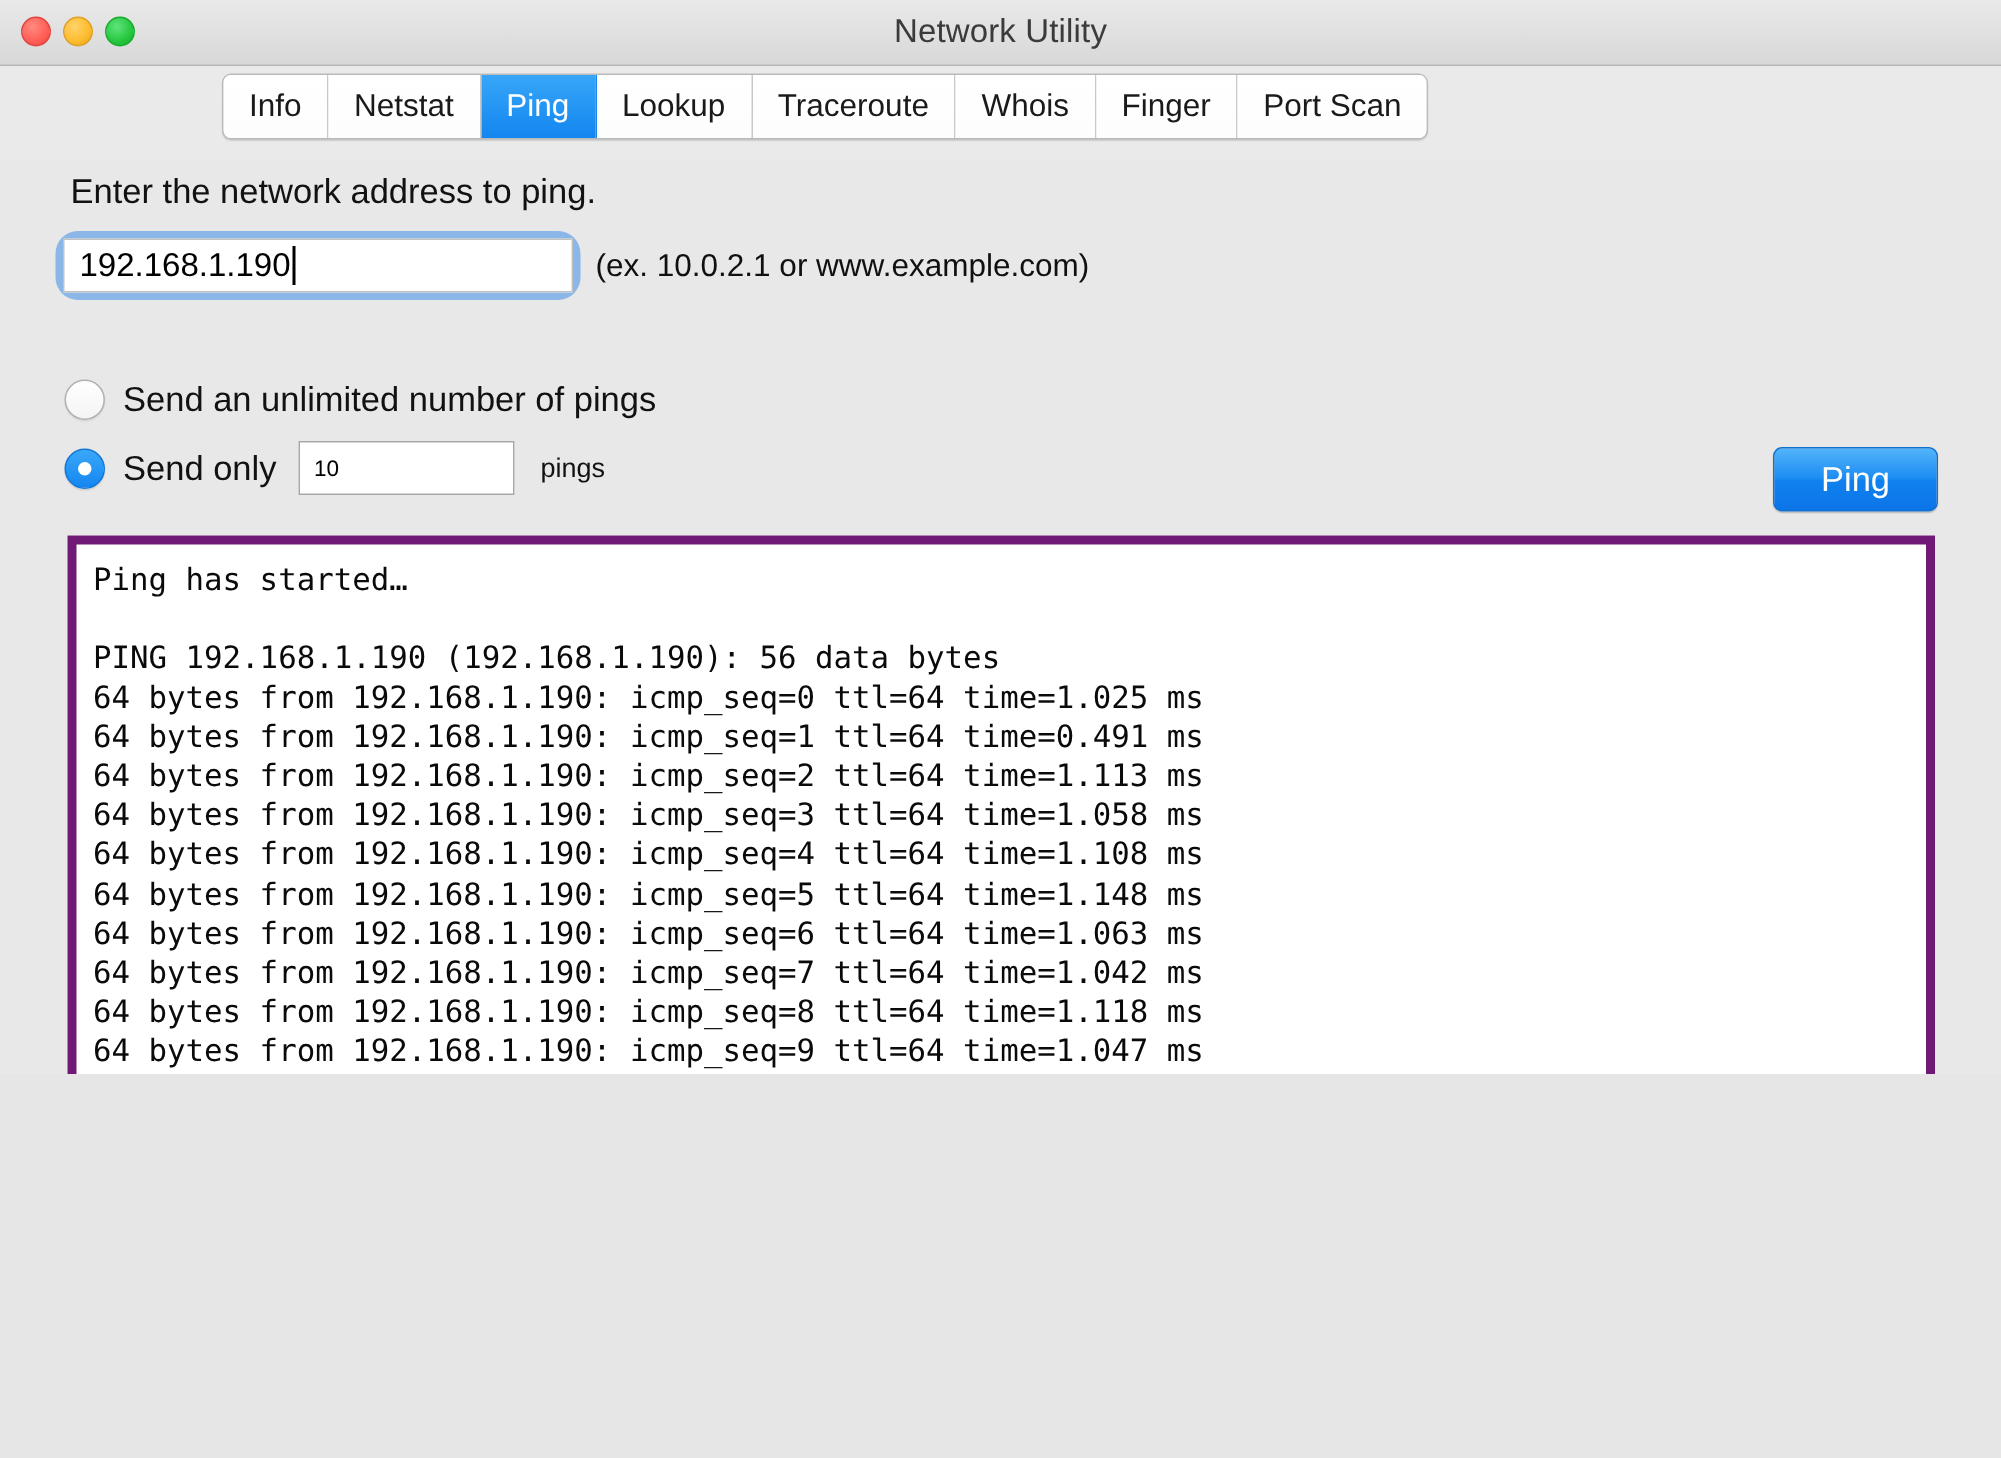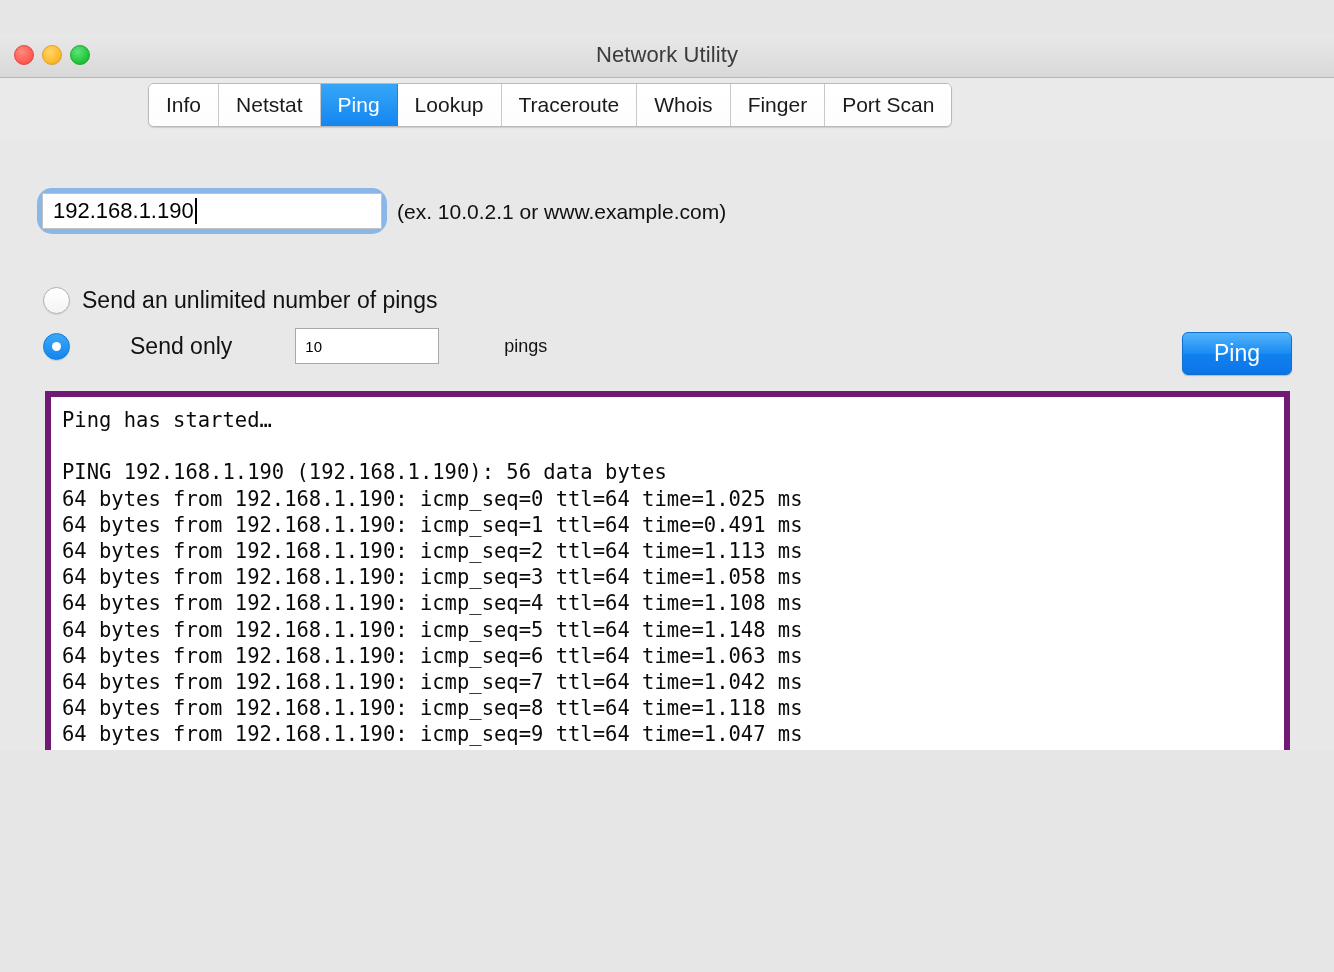--- a/index.html
+++ b/index.html
@@ -14,21 +14,20 @@
     font-family: "Liberation Sans", sans-serif;
     -webkit-font-smoothing: antialiased;
   }
 
   .window {
     position: relative;
     width: 1334px;
     height: 716px;
     background: #e8e8e8;
     overflow: hidden;
-    margin-top: 34px;
   }
 
   
   .titlebar {
     position: relative;
     height: 44px;
     background: linear-gradient(to bottom, #e9e9e9 0%, #d8d8d8 100%);
     border-bottom: 1px solid #b4b4b4;
     box-sizing: border-box;
   }
@@ -164,21 +163,21 @@
     white-space: nowrap;
   }
 
   
   .radio-row {
     position: absolute;
     display: flex;
     align-items: center;
   }
   .radio-row.r1 { left: 43px; top: 147px; }
-  .radio-row.r2 { left: 43px; top: 188px; gap: 48px; }
+  .radio-row.r2 { left: 43px; top: 188px; }
 
   .radio {
     width: 27px;
     height: 27px;
     border-radius: 50%;
     box-sizing: border-box;
     flex: none;
     position: relative;
   }
   .radio.off {
@@ -304,20 +303,21 @@
       <div class="tab">Lookup</div>
       <div class="tab">Traceroute</div>
       <div class="tab">Whois</div>
       <div class="tab">Finger</div>
       <div class="tab">Port Scan</div>
     </div>
   </div>
 
   <div class="content">
 
+    <div class="prompt-label">Enter the network address to ping.</div>
 
     <div class="addr-focus-ring">
       <div class="addr-field">
         <span class="addr-value">192.168.1.190</span>
         <span class="caret"></span>
       </div>
     </div>
 
     <div class="addr-hint">(ex. 10.0.2.1 or www.example.com)</div>
 

